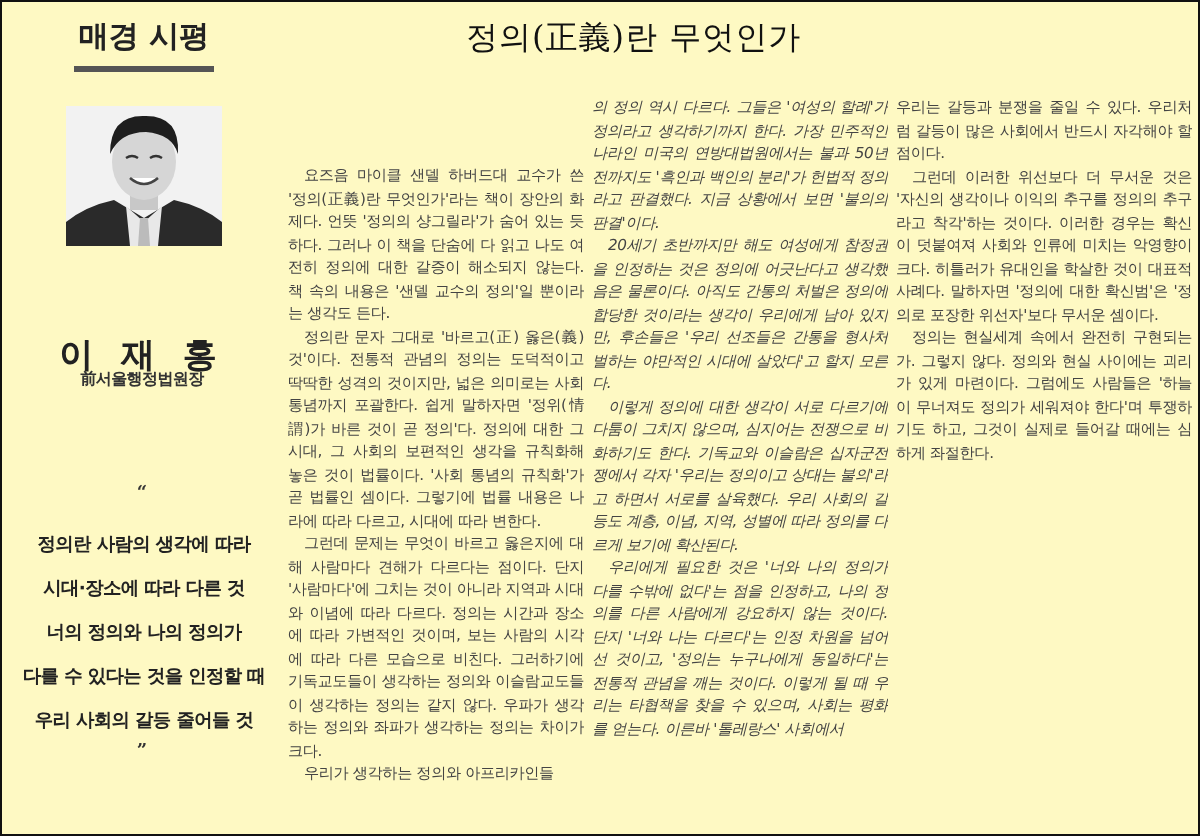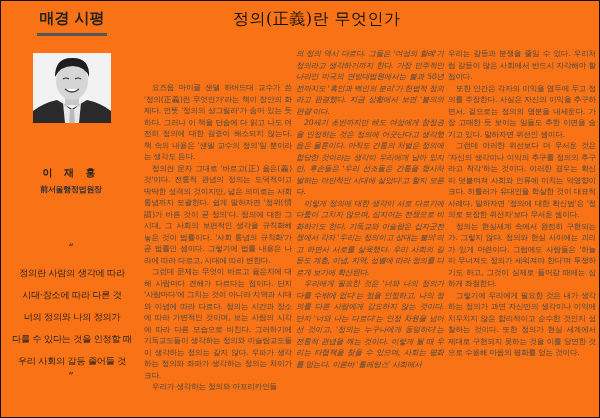--- a/index.html
+++ b/index.html
@@ -1,19 +1,19 @@
 <!DOCTYPE html>
 <html><head>
   <meta charset="utf-8">
   <style>
     html, body { margin: 0; padding: 0; background: #ffffff; }
     body { width: 600px; height: 418px; overflow: hidden; position: relative; }
     .page {
       position: absolute; left: 0; top: 0; width: 598px; height: 416px;
-      border: 1px solid #111; background: #f97316;
+      border: 1px solid #111; background: #fef9c3;
       font-family: "DejaVu Sans", "Liberation Sans", sans-serif; color: #333;
     }
     .section-label {
       position: absolute; left: 37px; top: 7px; width: 68px;
       font-size: 15px; font-weight: bold; color: #222; text-align: center;
       letter-spacing: 0px; line-height: 20px;
       font-family: "DejaVu Sans", sans-serif;
     }
     .section-rule {
       position: absolute; left: 36px; top: 32px; width: 70px; height: 3px; background: #555;
@@ -23,38 +23,38 @@
       font-family: "DejaVu Serif", "Liberation Serif", serif;
       font-size: 16px; color: #111; line-height: 28px; letter-spacing: 0.5px;
       white-space: nowrap;
     }
     .portrait {
       position: absolute; left: 32px; top: 52px; width: 78px; height: 70px; overflow: hidden;
       background: #f4f4f4;
     }
     .byline-name {
       position: absolute; left: 0; top: 165px; width: 140px; text-align: center;
-      font-family: "DejaVu Serif", serif; font-size: 10px; font-weight: bold; color: #222;
+      font-family: "DejaVu Serif", serif; font-size: 17px; font-weight: bold; color: #222;
       letter-spacing: 4px;
     }
     .byline-title {
       position: absolute; left: 0; top: 183px; width: 140px; text-align: center;
       font-size: 8px; color: #333; letter-spacing: -0.3px; font-weight: bold;
     }
     .quote-open, .quote-close {
       position: absolute; left: 0; width: 140px; text-align: center; font-size: 9px; color: #333;
       font-family: "DejaVu Serif", serif; font-weight: bold;
     }
     .quote-open { top: 241px; }
     .quote-close { top: 370px; }
     .quote-body {
       position: absolute; left: 0; top: 261px; width: 142px; text-align: center;
     }
     .quote-line {
-      display: block; font-size: 9.2px; font-weight: normal; color: #222; line-height: 22px;
+      display: block; font-size: 9.2px; font-weight: bold; color: #222; line-height: 22px;
       white-space: nowrap; letter-spacing: -0.3px;
     }
     .col {
       position: absolute; top: 54px; width: 148px; height: 362px; overflow: hidden;
       font-size: 7.6px; line-height: 11.5px; color: #444; letter-spacing: -0.2px;
       text-align: justify;
     }
     .col1 { left: 143px; top: 53px; margin-top: 28px; }
     .col2 { left: 295px; top: 47px; font-style: italic; }
     .col3 { left: 447px; top: 47px; }
@@ -115,19 +115,17 @@
 
   <div class="col col2">
     <p class="para cont">의 정의 역시 다르다. 그들은 '여성의 할례'가 정의라고 생각하기까지 한다. 가장 민주적인 나라인 미국의 연방대법원에서는 불과 50년 전까지도 '흑인과 백인의 분리'가 헌법적 정의라고 판결했다. 지금 상황에서 보면 '불의의 판결'이다.</p>
     <p class="para">20세기 초반까지만 해도 여성에게 참정권을 인정하는 것은 정의에 어긋난다고 생각했음은 물론이다. 아직도 간통의 처벌은 정의에 합당한 것이라는 생각이 우리에게 남아 있지만, 후손들은 '우리 선조들은 간통을 형사처벌하는 야만적인 시대에 살았다'고 할지 모른다.</p>
     <p class="para">이렇게 정의에 대한 생각이 서로 다르기에 다툼이 그치지 않으며, 심지어는 전쟁으로 비화하기도 한다. 기독교와 이슬람은 십자군전쟁에서 각자 '우리는 정의이고 상대는 불의'라고 하면서 서로를 살육했다. 우리 사회의 갈등도 계층, 이념, 지역, 성별에 따라 정의를 다르게 보기에 확산된다.</p>
     <p class="para">우리에게 필요한 것은 '너와 나의 정의가 다를 수밖에 없다'는 점을 인정하고, 나의 정의를 다른 사람에게 강요하지 않는 것이다. 단지 '너와 나는 다르다'는 인정 차원을 넘어선 것이고, '정의는 누구나에게 동일하다'는 전통적 관념을 깨는 것이다. 이렇게 될 때 우리는 타협책을 찾을 수 있으며, 사회는 평화를 얻는다. 이른바 '톨레랑스' 사회에서</p>
   </div>
 
   <div class="col col3">
     <p class="para cont">우리는 갈등과 분쟁을 줄일 수 있다. 우리처럼 갈등이 많은 사회에서 반드시 자각해야 할 점이다.</p>
-    <p class="para">또한 인간은 각자의 이익을 염두에 두고 정의를 주장한다. 사실은 자신의 이익을 추구하면서, 겉으로는 정의의 명분을 내세운다. 가장 고매한 듯 보이는 일들도 추한 이면을 숨기고 있다. 말하자면 위선인 셈이다.</p>
     <p class="para">그런데 이러한 위선보다 더 무서운 것은 '자신의 생각이나 이익의 추구를 정의의 추구라고 착각'하는 것이다. 이러한 경우는 확신이 덧붙여져 사회와 인류에 미치는 악영향이 크다. 히틀러가 유대인을 학살한 것이 대표적 사례다. 말하자면 '정의에 대한 확신범'은 '정의로 포장한 위선자'보다 무서운 셈이다.</p>
     <p class="para">정의는 현실세계 속에서 완전히 구현되는가. 그렇지 않다. 정의와 현실 사이에는 괴리가 있게 마련이다. 그럼에도 사람들은 '하늘이 무너져도 정의가 세워져야 한다'며 투쟁하기도 하고, 그것이 실제로 들어갈 때에는 심하게 좌절한다.</p>
-    <p class="para">그렇기에 우리에게 필요한 것은 내가 생각하는 정의가 과연 자신만의 생각이나 이익에 치우치지 않은 합리적이고 순수한 것인지 성찰하는 것이다. 또한 정의가 현실 세계에서 제대로 구현되지 못하는 것을 이를 당연한 것으로 수용해 마음의 평화를 얻는 것이다.</p>
   </div>
 
 </div>
 
 </body></html>

